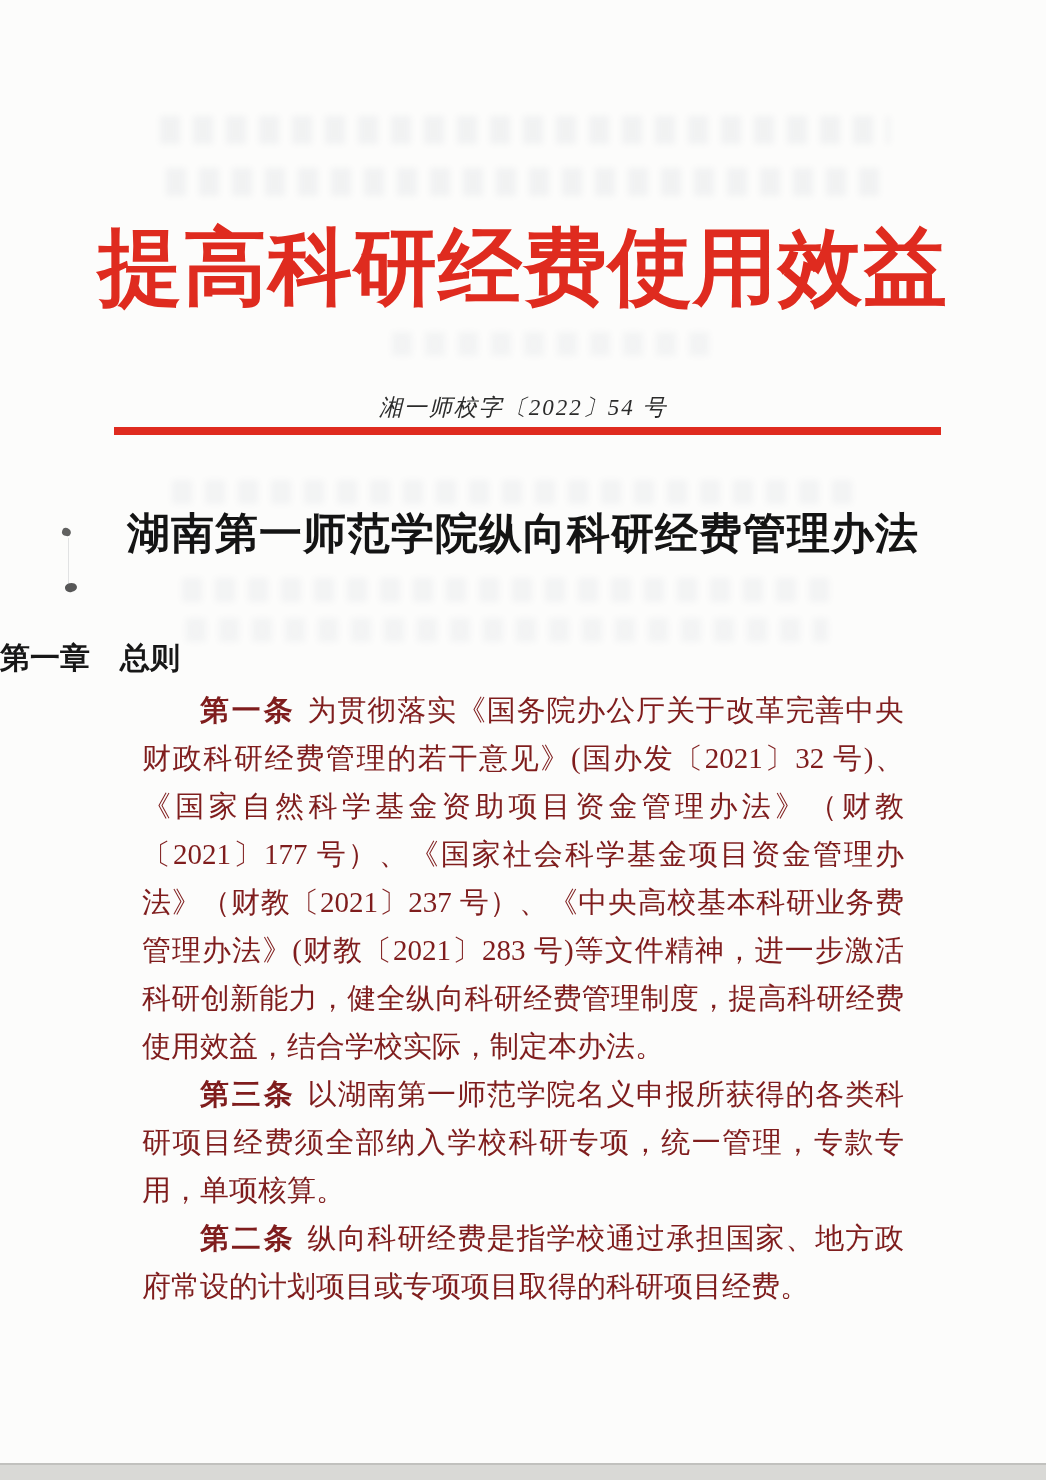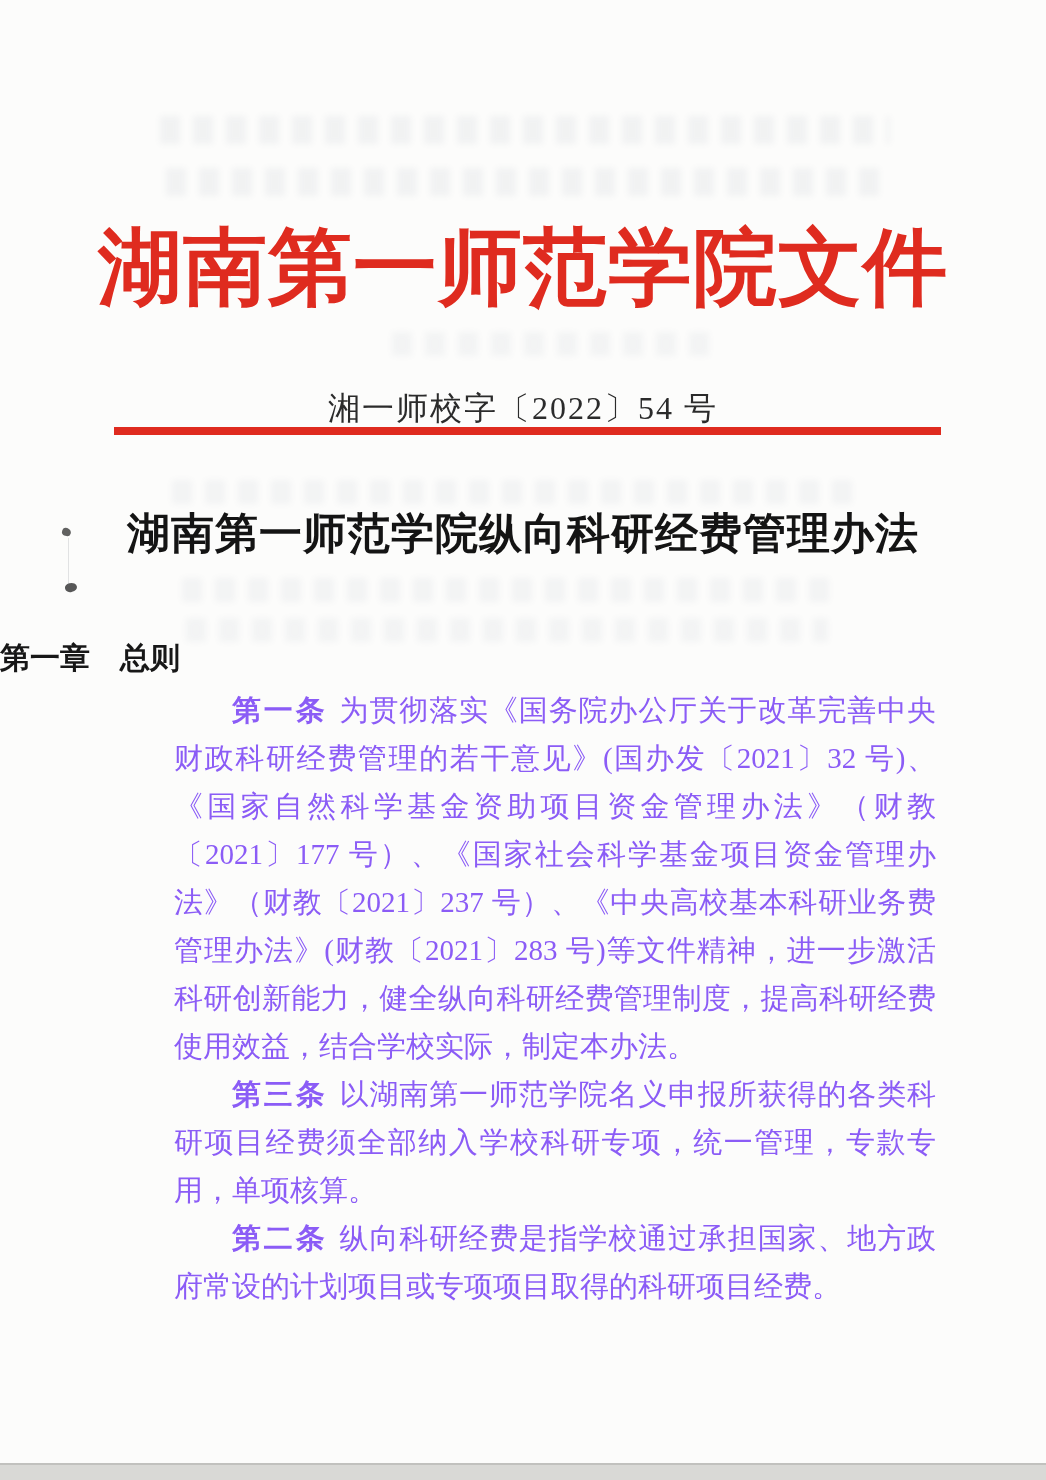--- a/index.html
+++ b/index.html
@@ -48,24 +48,25 @@
     line-height: 100px;
     font-weight: bold;
     color: var(--header-red);
     letter-spacing: 1px;
     white-space: nowrap;
   }
   .doc-number {
     position: absolute;
     left: 0; top: 390px; width: 100%;
     text-align: center;
-    font-size: 32px;
+    font-size: 23px;
     line-height: 36px;
     color: #2b2b2b;
     letter-spacing: 2px;
+    font-style: italic;
   }
   .red-rule {
     position: absolute;
     left: 114px; top: 427px;
     width: 827px; height: 8px;
     background: var(--rule-red);
   }
   .doc-title {
     position: absolute;
     left: 0; top: 506px; width: 100%;
@@ -87,23 +88,22 @@
     font-family: "Liberation Sans", "DejaVu Sans", sans-serif;
   }
   .chapter .chapter-gap { display: inline-block; width: 30px; }
 
   .body-text {
     position: absolute;
     left: 142px; top: 686px;
     width: 762px;
     font-size: 29px;
     line-height: 48px;
-    color: #8b5cf6;
+    color: #7f1d1d;
     text-align: justify;
-    margin-left: 32px;
   }
   .body-text p {
     margin: 0;
     text-indent: 2em;
   }
   .body-text .term {
     font-weight: bold;
     margin-right: 12px;
     letter-spacing: 2px;
   }
@@ -138,21 +138,21 @@
 
 <div class="page">
 
   <div class="ghost g1"></div>
   <div class="ghost g2"></div>
   <div class="ghost g3"></div>
   <div class="ghost g4"></div>
   <div class="ghost g5"></div>
   <div class="ghost g6"></div>
 
-  <div class="masthead">湖南第一师范学院文件</div>
+  <div class="masthead">提高科研经费使用效益</div>
 
   <div class="doc-number">湘一师校字〔2022〕54 号</div>
 
   <div class="red-rule"></div>
 
   <div class="doc-title">湖南第一师范学院纵向科研经费管理办法</div>
 
   <div class="chapter">
     <span>第一章</span><span class="chapter-gap"></span><span>总则</span>
   </div>

